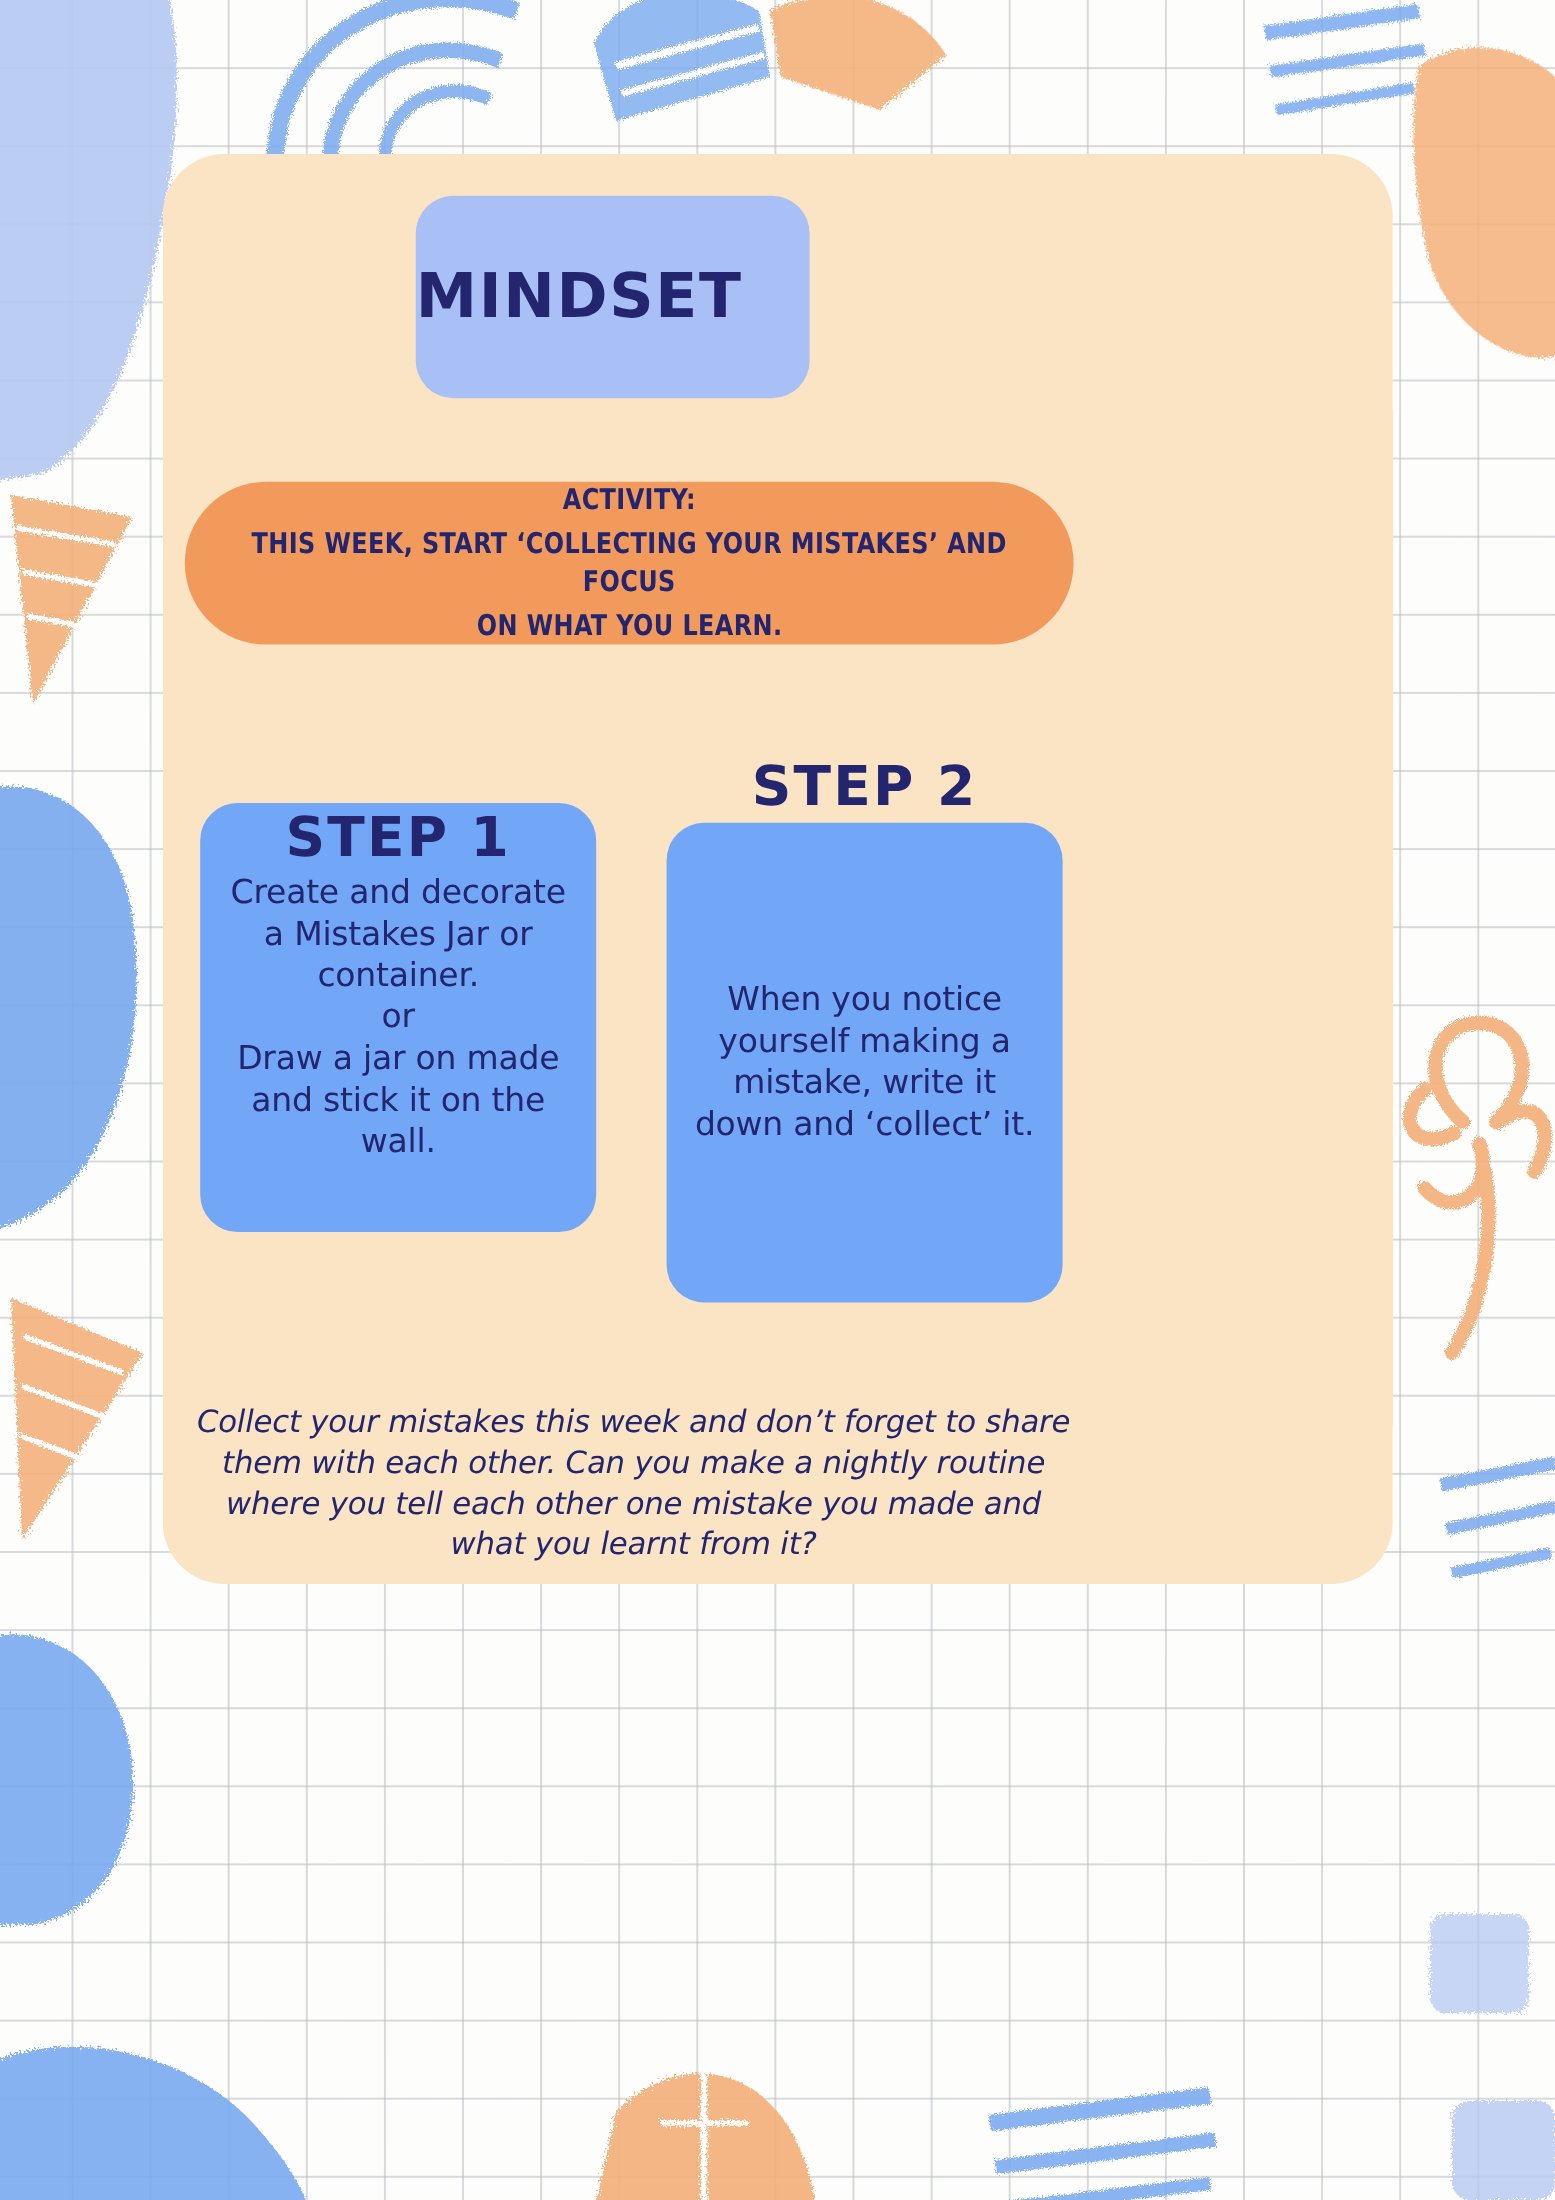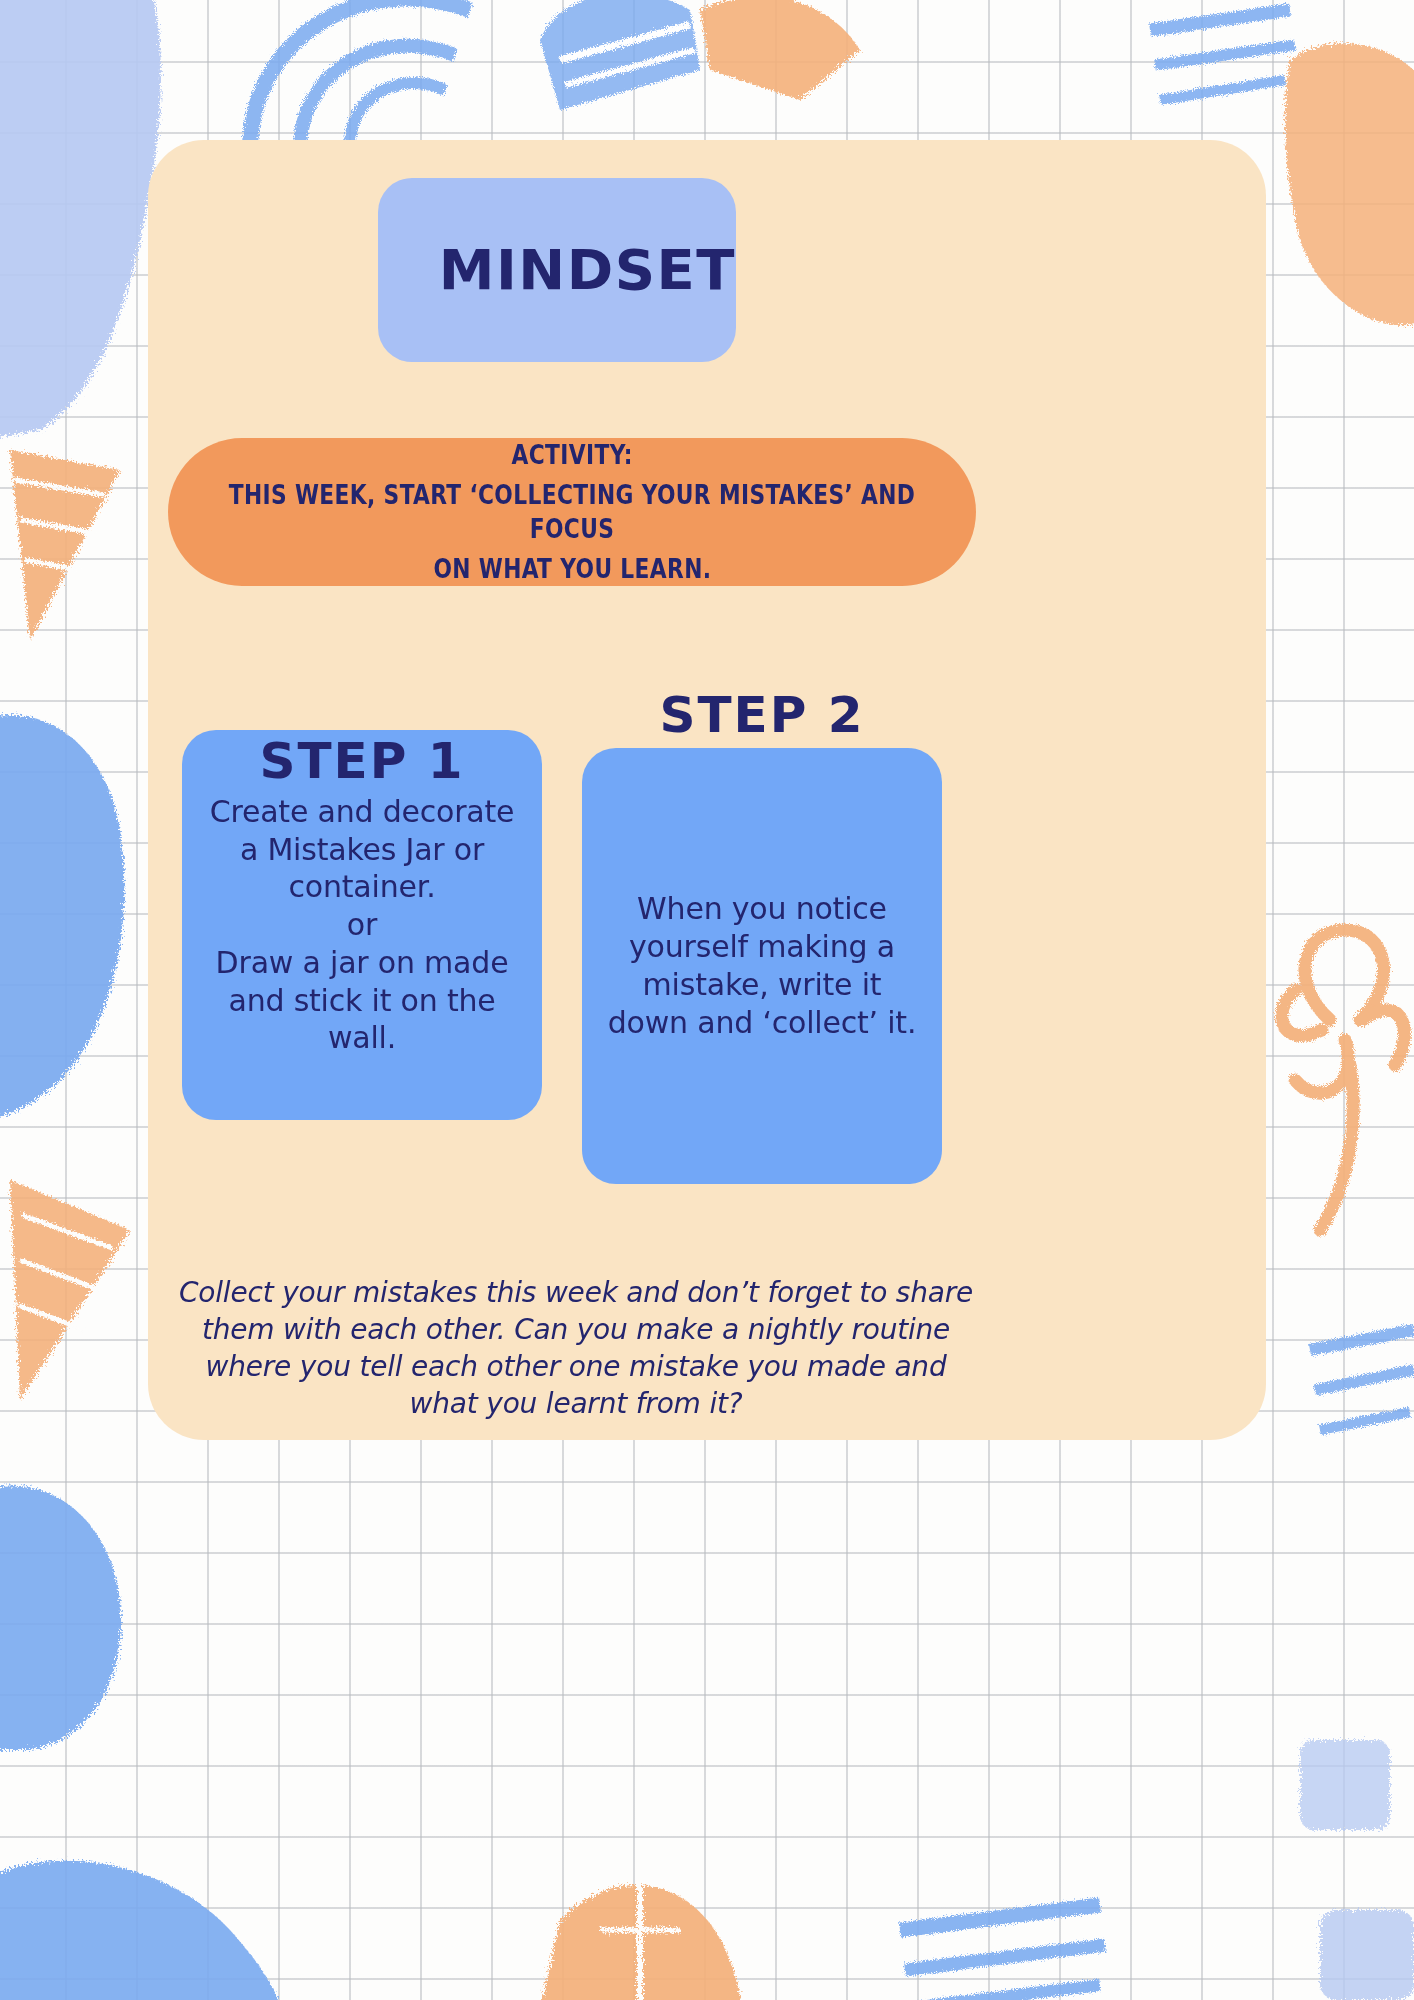--- a/index.html
+++ b/index.html
@@ -53,23 +53,22 @@
   #title-card {
     position: absolute;
     left: 378px;
     top: 178px;
     width: 358px;
     height: 184px;
     background: #a8c0f5;
     border-radius: 34px;
     display: flex;
     flex-direction: column;
-    align-items: flex-end;
+    align-items: flex-start;
     justify-content: center;
-    padding-left: 28px;
   }
   .title-line {
     font-family: "DejaVu Sans", sans-serif;
     font-weight: 700;
     font-size: 56px;
     line-height: 1.04;
     letter-spacing: 1.5px;
     color: #23256e;
     text-align: center;
     text-transform: uppercase;
@@ -111,21 +110,21 @@
     width: 808px;
     height: 430px;
   }
   .step-col {
     position: absolute;
     top: 0;
     width: 388px;
     height: 430px;
   }
   .step-col.left  { left: 0; }
-  .step-col.right { left: 400px; }
+  .step-col.right { left: 424px; }
 
   .step-heading {
     position: absolute;
     top: 0;
     left: 0;
     right: 0;
     text-align: center;
     font-family: "DejaVu Sans", sans-serif;
     font-weight: 700;
     font-size: 50px;

